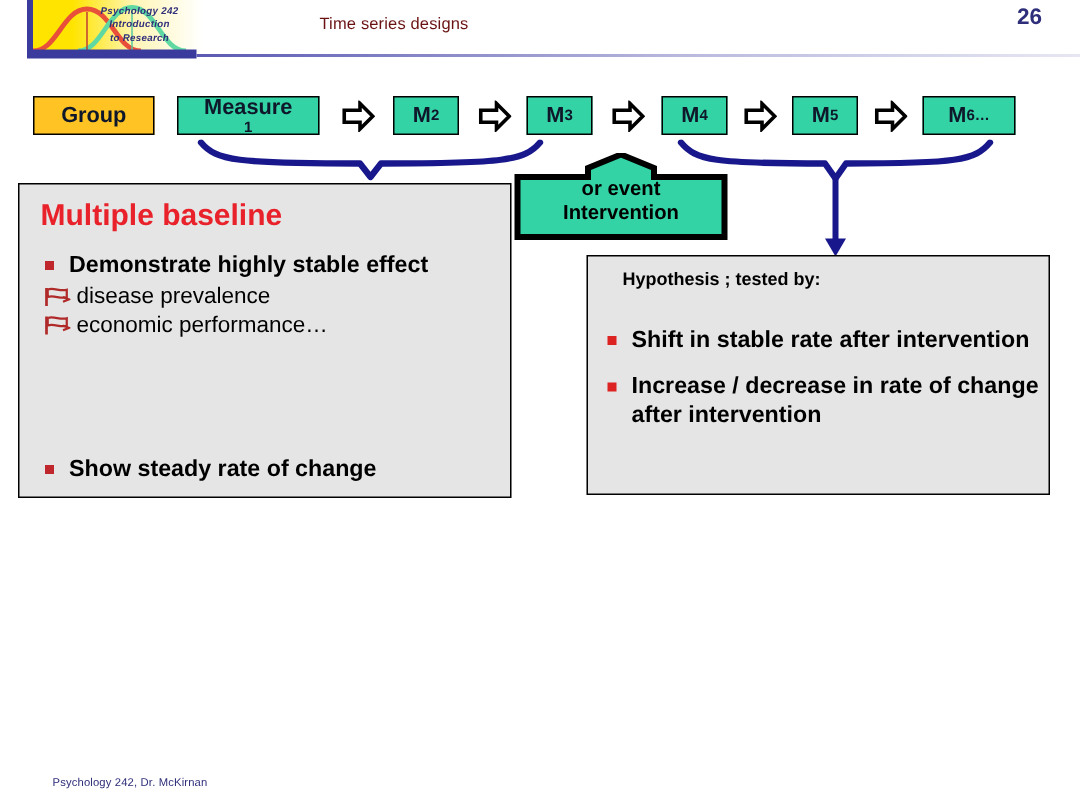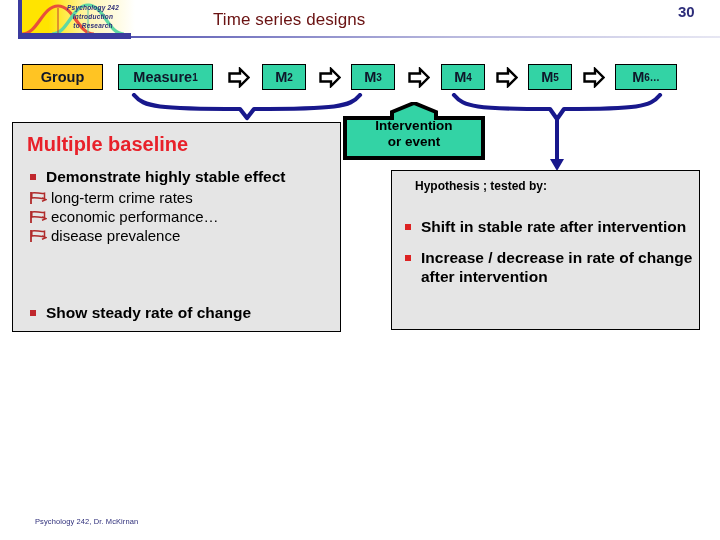--- a/index.html
+++ b/index.html
@@ -12,21 +12,21 @@
      background:linear-gradient(to right,#ffe400 0%,#ffe400 26%,#fff6b8 62%,#ffffff 100%);}
   #logo .leftbar{position:absolute;left:0;top:0;width:4px;height:38px;background:#3b3b9e;}
   #logo svg{position:absolute;left:0;top:0;}
   #logo .ltext{position:absolute;left:30px;top:3px;width:90px;text-align:center;
       font-size:6.5px;font-style:italic;font-weight:bold;color:#2f2f7a;line-height:9px;
       letter-spacing:.2px;}
   #logobar{position:absolute;left:18px;top:33px;width:113px;height:6px;background:#3b3b9e;}
   #logobar2{position:absolute;left:131px;top:36px;width:589px;height:2px;
       background:linear-gradient(to right,#5a5ab4,#b9b9de 55%,#e7e7f3);}
 
-  #slide-title{position:absolute;left:213px;top:10px;font-size:17px;color:#6a1212;
+  #slide-title{position:absolute;left:213px;top:10px;font-size:11px;color:#6a1212;
       letter-spacing:.1px;}
   #page-num{position:absolute;left:678px;top:3px;font-size:15px;font-weight:bold;color:#2e2e7a;}
 
   
   .mrow{position:absolute;top:64px;left:0;width:720px;height:32px;}
   .box{position:absolute;top:0;height:26px;border:1.5px solid #000;
        display:flex;align-items:center;justify-content:center;
        font-size:14.5px;font-weight:bold;color:#0f172a;box-sizing:border-box;}
   .box.grp{background:#ffc423;}
   .box.m{background:#33d3a5;}
@@ -81,29 +81,29 @@
   <div class="ltext">
     <div>Psychology 242</div>
     <div>Introduction</div>
     <div>to Research</div>
   </div>
 </div>
 <div id="logobar"></div>
 <div id="logobar2"></div>
 
 <div id="slide-title">Time series designs</div>
-<div id="page-num">30</div>
+<div id="page-num">26</div>
 
 <div class="mrow">
 
   <div class="box grp" style="left:22px;width:81px;">
     <span>Group</span>
   </div>
 
-  <div class="box m" style="left:118px;width:95px;">
+  <div class="box m" style="left:118px;width:95px;flex-direction:column;">
     <span>Measure</span>
       <sub>1</sub>
   </div>
 
   <svg class="arrw" style="left:228px;" viewBox="0 0 22 21">
     <path d="M1.5 6.5 H12 V2 L20.5 10.5 L12 19 V14.5 H1.5 Z" fill="#fff" stroke="#000" stroke-width="2.4" stroke-linejoin="miter"></path>
   </svg>
 
   <div class="box m" style="left:262px;width:44px;">
     <span>M</span>
@@ -155,57 +155,49 @@
   <path d="M4 2 C14 14 26 16 100 16 L107 26 L114 16 C188 16 200 14 210 2" fill="none" stroke="#18188c" stroke-width="4.2" stroke-linecap="round" stroke-linejoin="round"></path>
   <line x1="107" y1="24" x2="107" y2="68" stroke="#18188c" stroke-width="4"></line>
   <path d="M100 66 L107 78 L114 66 Z" fill="#18188c"></path>
 </svg>
 
 <div id="callout">
   <svg width="148" height="58" viewBox="0 0 148 58">
     <path d="M5 56 V16 H52 V10 L74 1 L96 10 V16 H143 V56 Z" fill="#33d3a5" stroke="#000" stroke-width="4" stroke-linejoin="miter"></path>
   </svg>
   <div class="txt">
+    <div>or event</div>
     <div>Intervention</div>
-    <div>or event</div>
   </div>
 </div>
 
 <div class="panel" id="left-panel">
   <div class="head-red">Multiple baseline</div>
 
   <ul class="b" id="left-list">
     <li class="l1">
       <span class="sq"></span>
       <span>Demonstrate highly stable effect</span>
     </li>
     <li class="l2">
       <svg class="flag" viewBox="0 0 18 14">
         <path d="M2 1 V13" stroke="#b02a2a" stroke-width="1.8" fill="none"></path>
         <path d="M2.8 2 C7 0.6 11 3.4 15.5 2.2 L15.5 7.2 C11 8.4 7 5.6 2.8 7 Z" fill="none" stroke="#b02a2a" stroke-width="1.5"></path>
         <path d="M13 7 L17 8.6 L13 10.2" fill="none" stroke="#b02a2a" stroke-width="1.5"></path>
       </svg>
-      <span>long-term crime rates</span>
+      <span>disease prevalence</span>
     </li>
     <li class="l2">
       <svg class="flag" viewBox="0 0 18 14">
         <path d="M2 1 V13" stroke="#b02a2a" stroke-width="1.8" fill="none"></path>
         <path d="M2.8 2 C7 0.6 11 3.4 15.5 2.2 L15.5 7.2 C11 8.4 7 5.6 2.8 7 Z" fill="none" stroke="#b02a2a" stroke-width="1.5"></path>
         <path d="M13 7 L17 8.6 L13 10.2" fill="none" stroke="#b02a2a" stroke-width="1.5"></path>
       </svg>
       <span>economic performance…</span>
     </li>
-    <li class="l2">
-      <svg class="flag" viewBox="0 0 18 14">
-        <path d="M2 1 V13" stroke="#b02a2a" stroke-width="1.8" fill="none"></path>
-        <path d="M2.8 2 C7 0.6 11 3.4 15.5 2.2 L15.5 7.2 C11 8.4 7 5.6 2.8 7 Z" fill="none" stroke="#b02a2a" stroke-width="1.5"></path>
-        <path d="M13 7 L17 8.6 L13 10.2" fill="none" stroke="#b02a2a" stroke-width="1.5"></path>
-      </svg>
-      <span>disease prevalence</span>
-    </li>
   </ul>
 
   <ul class="b" id="left-list2">
     <li class="l1">
       <span class="sq"></span>
       <span>Show steady rate of change</span>
     </li>
   </ul>
 </div>
 

